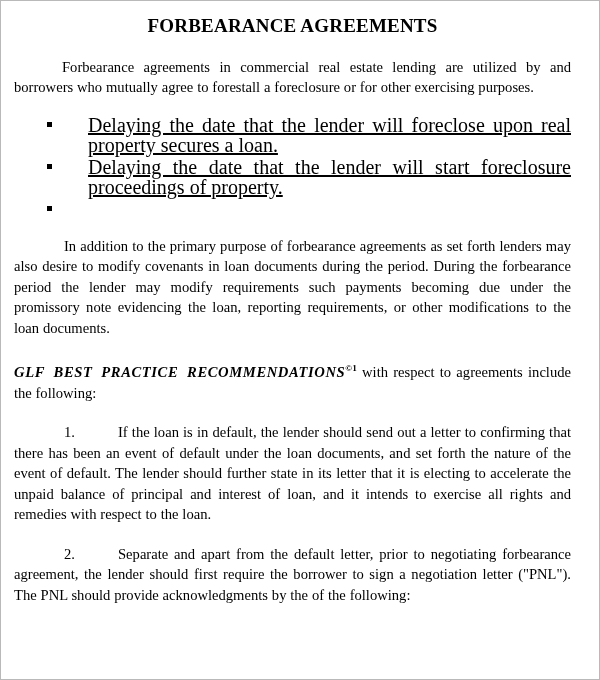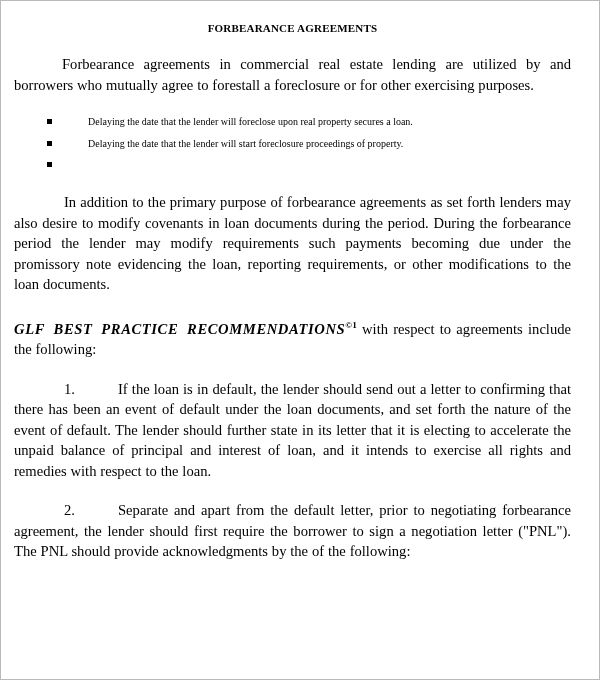--- a/index.html
+++ b/index.html
@@ -23,23 +23,23 @@
 
   .page-body {
     position: absolute;
     left: 13px;
     top: 0;
     width: 557px;
   }
 
   .doc-title {
     margin: 0;
-    padding-top: 21px;
+    padding-top: 14px;
     text-align: center;
-    font-size: 11px;
+    font-size: 19px;
     font-weight: bold;
     letter-spacing: 0.2px;
     line-height: 1.2;
   }
 
   .para {
     margin: 0;
     font-size: 14.6px;
     line-height: 20.5px;
     text-align: justify;
@@ -99,24 +99,25 @@
   .bullet-list {
     margin: 17px 0 0 0;
     padding: 0;
     list-style: none;
   }
 
   .bullet-item {
     position: relative;
     margin: 0 0 0 0;
     padding-left: 74px;
-    font-size: 10px;
+    font-size: 20px;
     line-height: 20.5px;
     text-align: justify;
     text-justify: inter-word;
+    text-decoration: underline;
   }
 
   .bullet-item + .bullet-item {
     margin-top: 1px;
   }
 
   .bullet-mark {
     position: absolute;
     left: 33px;
     top: 7px;

